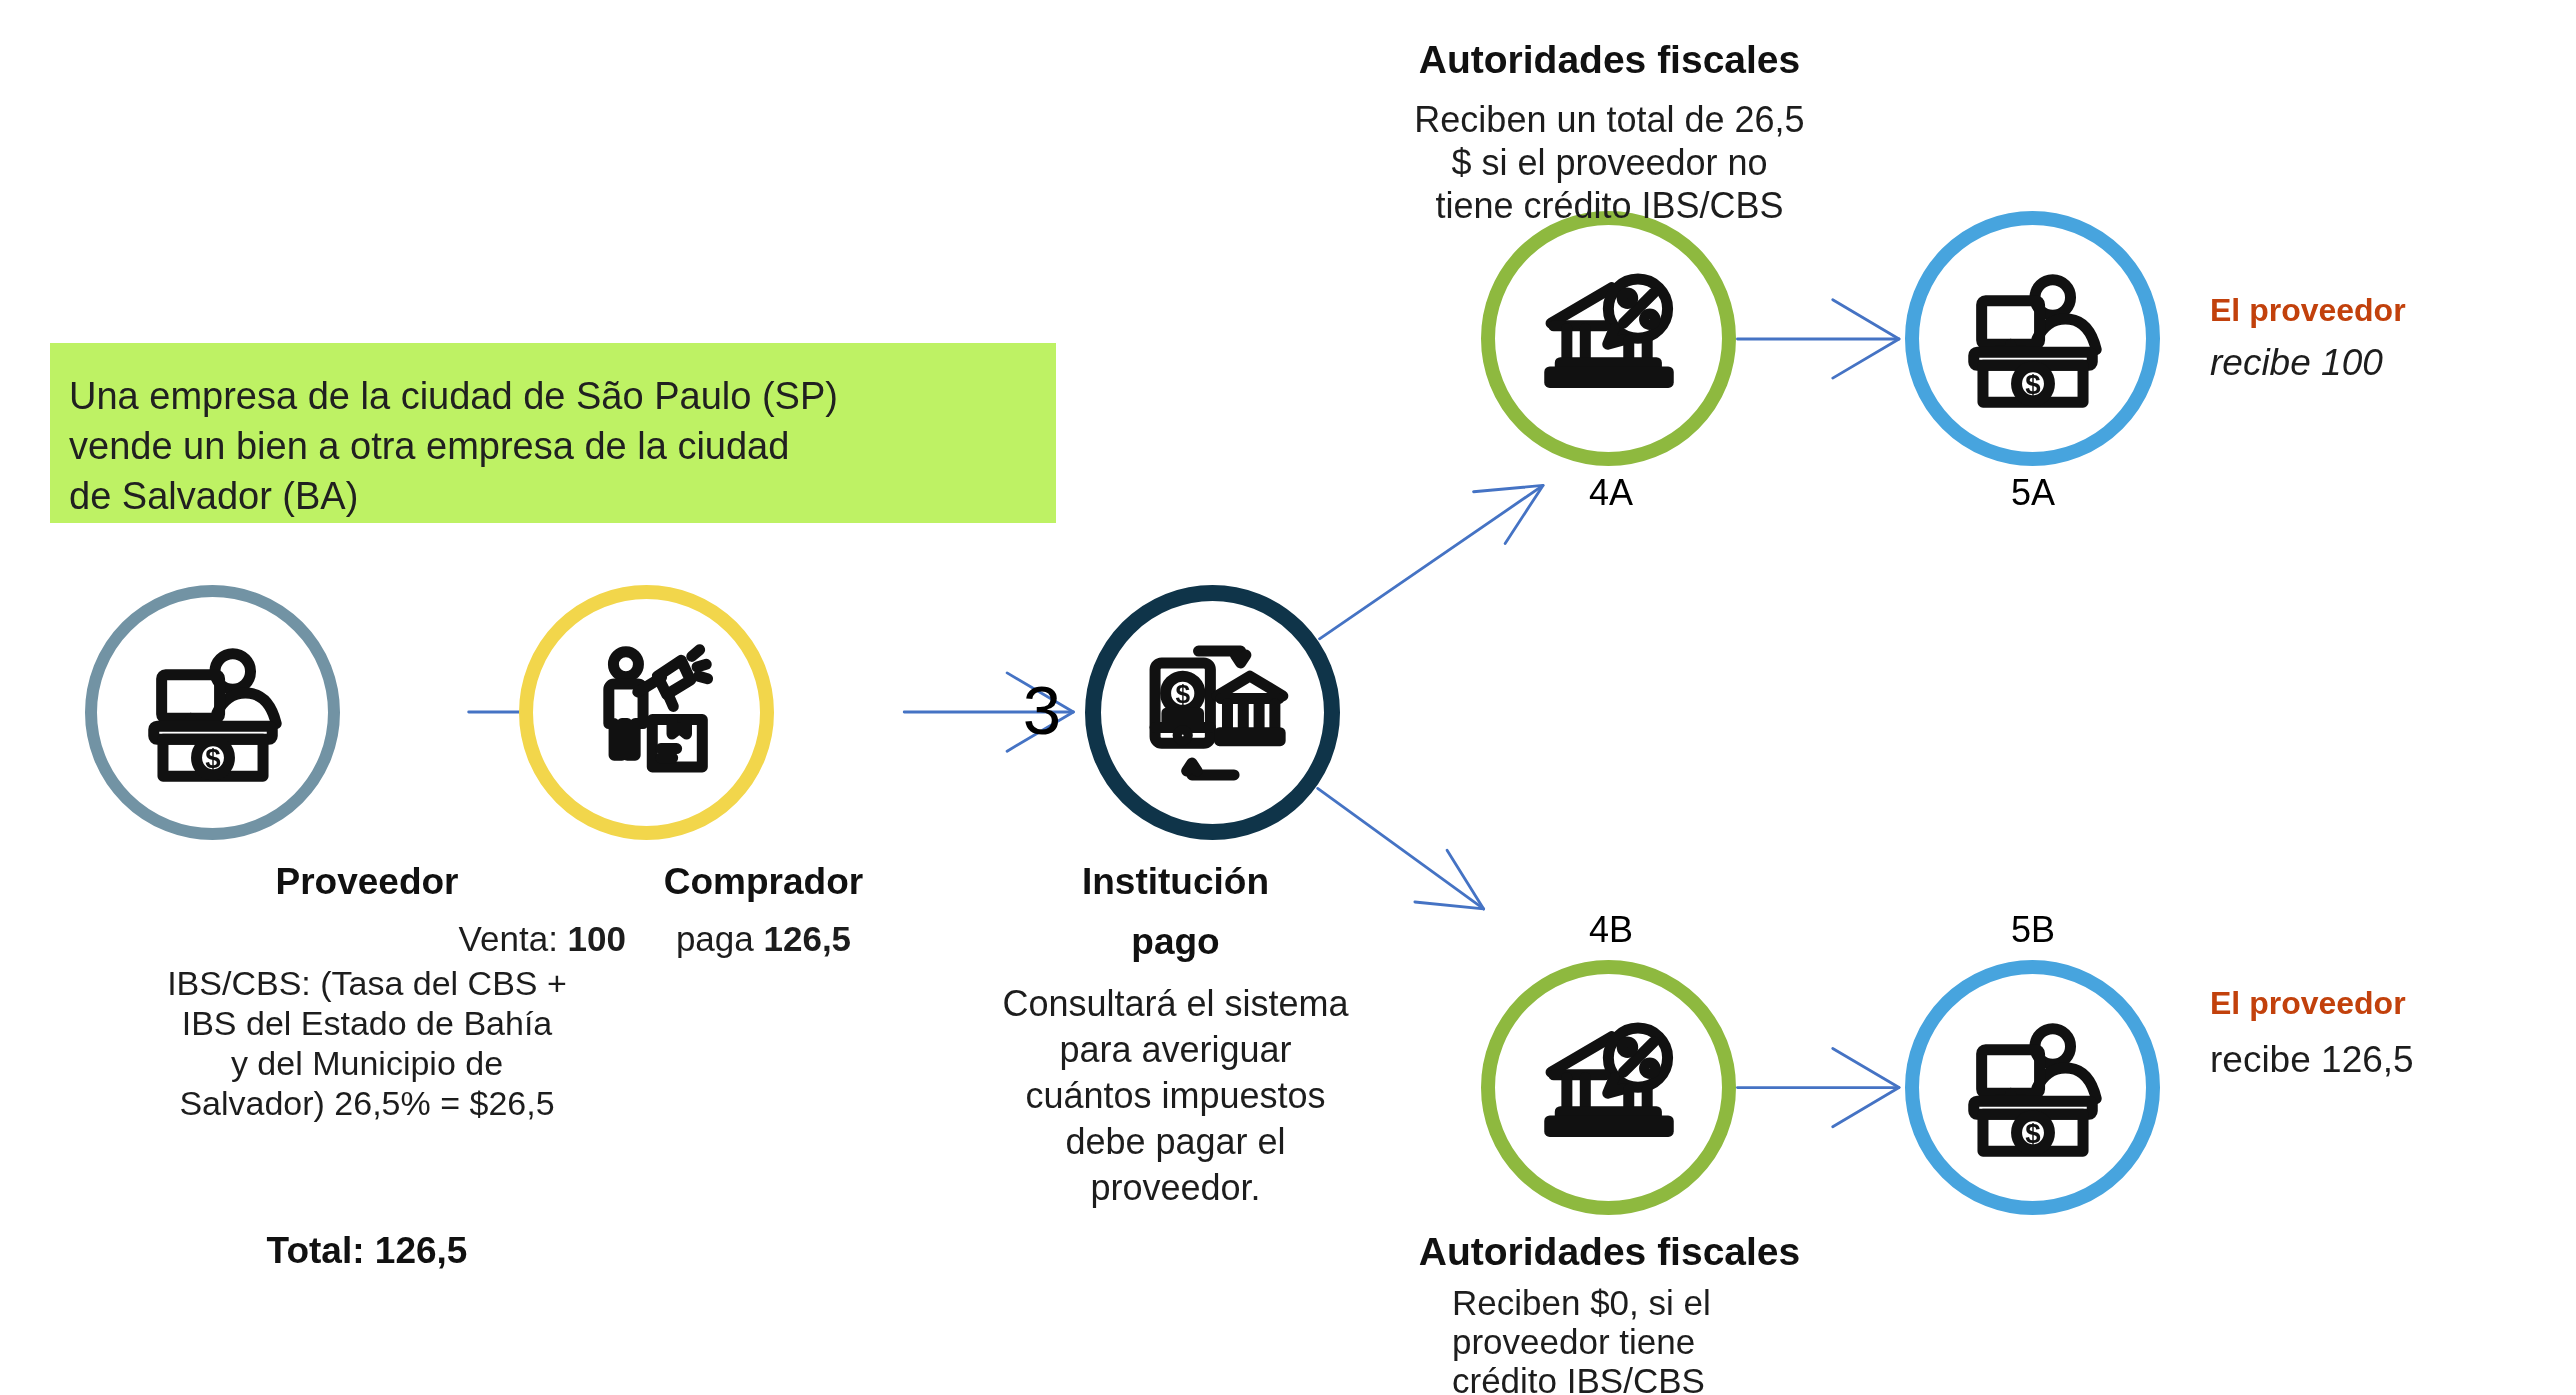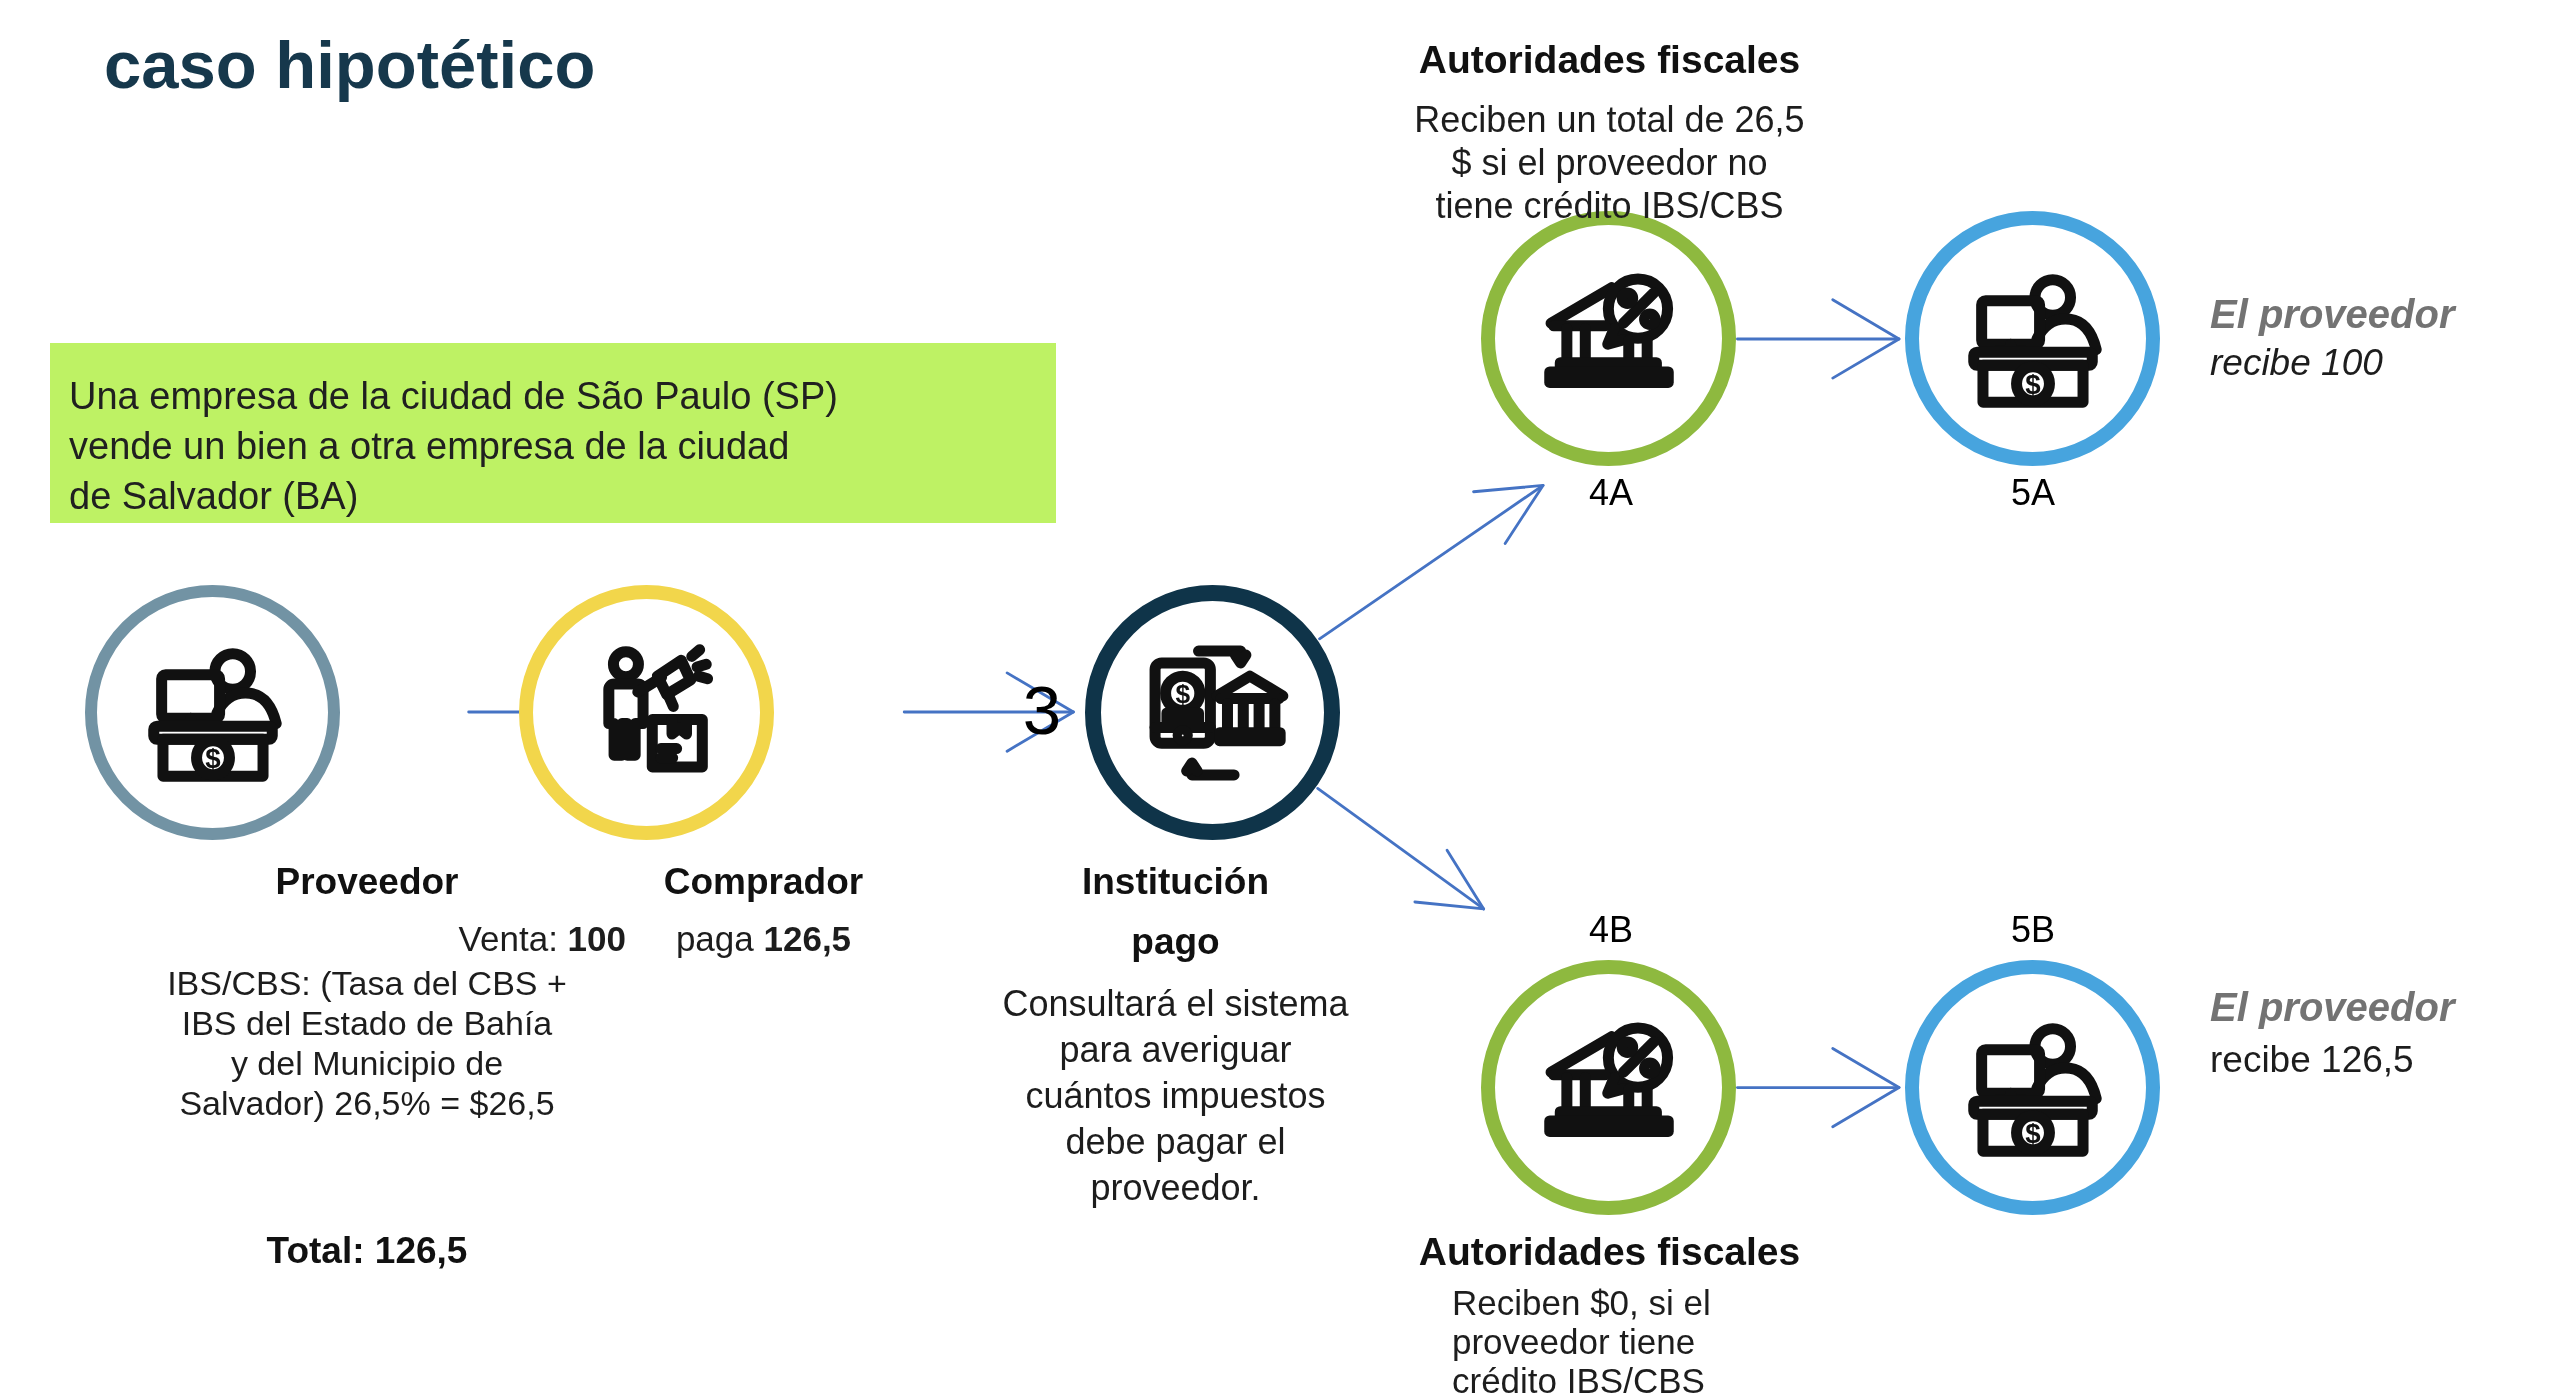--- a/index.html
+++ b/index.html
@@ -36,21 +36,21 @@
   .num-branch{font-size:36px;line-height:61px;width:152px;}
 
   
   .node-title{font-size:37px;font-weight:700;color:#111;}
   .node-sub{font-size:35px;color:#1d1d1d;}
   .note{font-size:34px;line-height:40px;color:#1d1d1d;}
   .note-inst{font-size:36px;line-height:46px;}
   .note-4a{font-size:36px;line-height:43px;}
   .note-4b{font-size:35px;line-height:39px;text-align:left;}
   .fiscal-header{font-size:39px;font-weight:700;color:#111;}
-  .result-title{font-size:40px;font-weight:700;color:#737373;font-style:italic;}
+  .result-title{font-size:32px;font-weight:700;color:#c2410c;}
   .result-detail{font-size:37px;color:#1d1d1d;}
 
   svg.icon{display:block;}
   svg.icon *{vector-effect:non-scaling-stroke;}
 </style>
 </head>
 <body>
 
 <svg class="abs" style="left:0;top:0;" width="2576" height="1395" viewBox="0 0 4080 2210" fill="none" stroke="#4573c4" stroke-width="4.5" stroke-linecap="round">
   <g>
@@ -73,21 +73,20 @@
     <path d="M2752 537 L3008 537"></path>
       <path d="M2903 475 L3008 537 M2903 599 L3008 537"></path>
   </g>
   <g>
     <path d="M2752 1723 L3008 1723"></path>
       <path d="M2903 1661 L3008 1723 M2903 1785 L3008 1723"></path>
   </g>
 </svg>
 
 <div class="abs page-title">
-  <div>caso hipotético</div>
 </div>
 
 <div class="abs intro-box">
   <div class="intro-text pre">Una empresa de la ciudad de São Paulo (SP)
 vende un bien a otra empresa de la ciudad
 de Salvador (BA)</div>
 </div>
 
 <div class="abs num num-big" style="left:117px;top:673px;">1</div>
 <div class="abs num num-big" style="left:556px;top:673px;">2</div>

